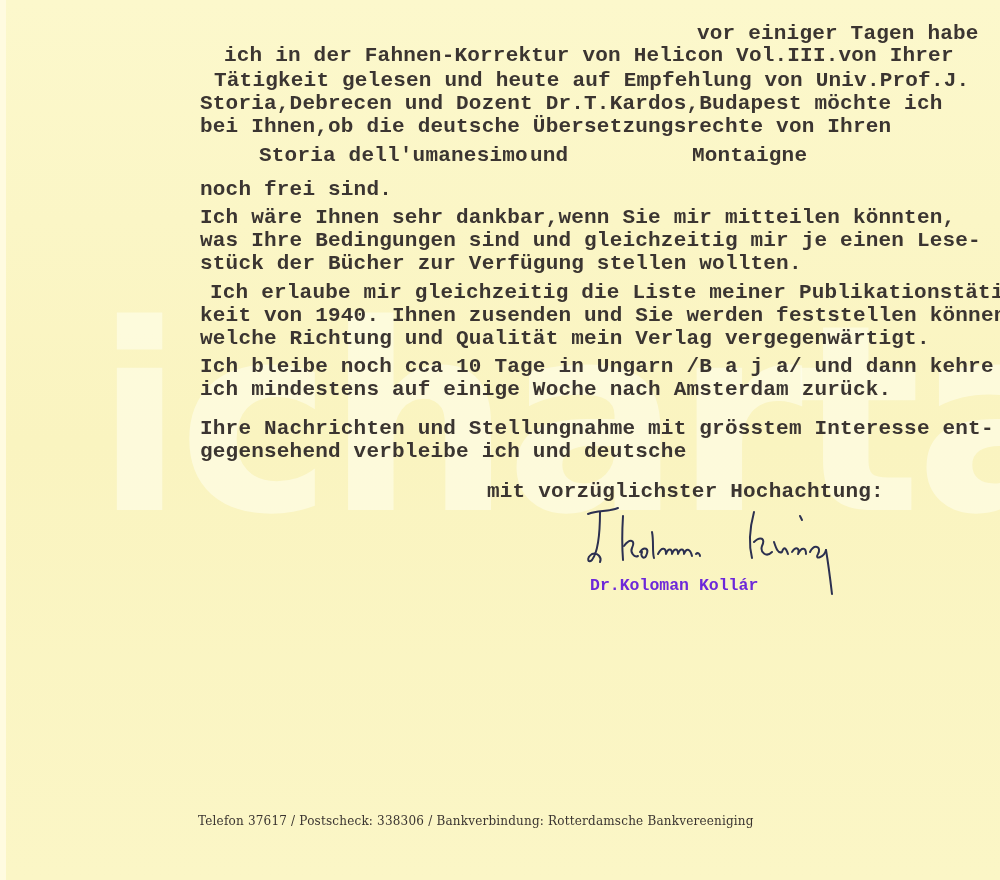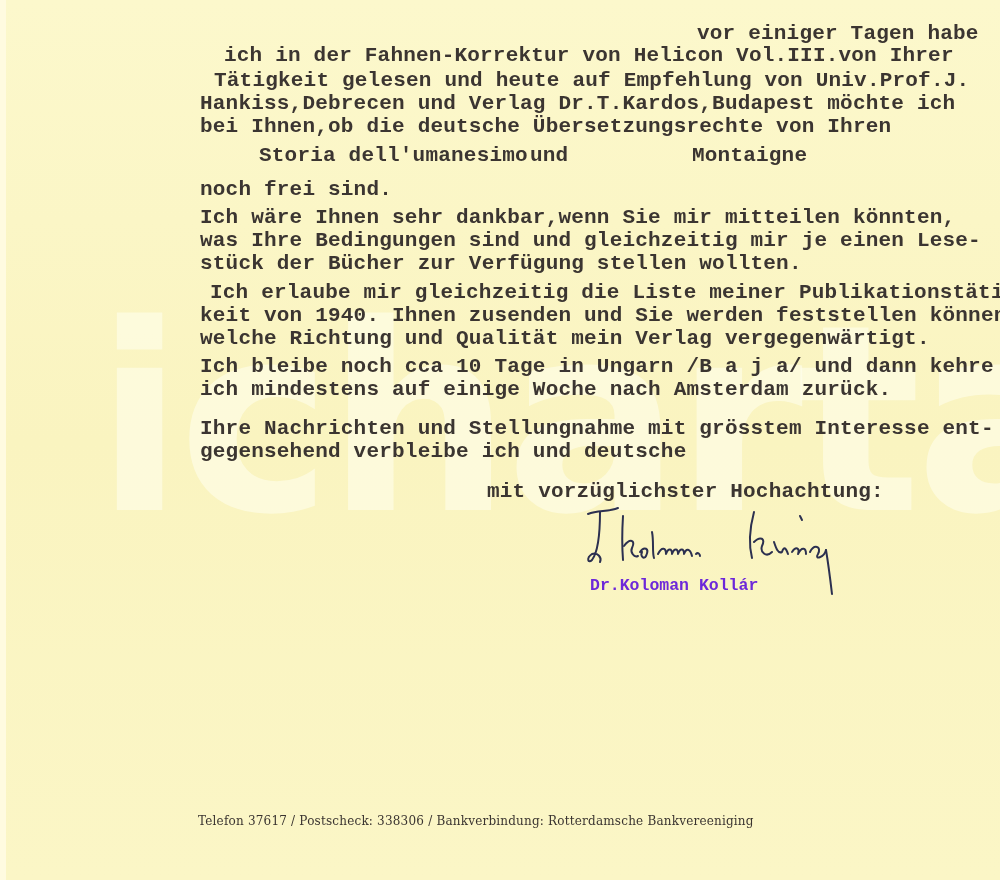--- a/index.html
+++ b/index.html
@@ -80,21 +80,21 @@
 
 <div class="paper"></div>
 <div class="left-edge"></div>
 
 <div class="watermark">icharta</div>
 
 <div class="line" style="left:697px; top:22px;">vor einiger Tagen habe</div>
 
 <div class="line" style="left:200px; top:44px;margin-left:24px;">ich in der Fahnen-Korrektur von Helicon Vol.III.von Ihrer</div>
 <div class="line" style="left:214px; top:69px;">Tätigkeit gelesen und heute auf Empfehlung von Univ.Prof.J.</div>
-<div class="line" style="left:200px; top:92px;">Hankiss,Debrecen und Verlag Dr.T.Kardos,Budapest möchte ich</div>
+<div class="line" style="left:200px; top:92px;">Storia,Debrecen und Dozent Dr.T.Kardos,Budapest möchte ich</div>
 <div class="line" style="left:200px; top:115px;">bei Ihnen,ob die deutsche Übersetzungsrechte von Ihren</div>
 
 <div class="line" style="left:259px; top:144px;">Storia dell'umanesimo</div>
 <div class="line" style="left:530px; top:144px;">und</div>
 <div class="line" style="left:652px; top:144px;padding-left:40px;">Montaigne</div>
 
 <div class="line" style="left:200px; top:178px;">noch frei sind.</div>
 
 <div class="line" style="left:200px; top:206px;">Ich wäre Ihnen sehr dankbar,wenn Sie mir mitteilen könnten,</div>
 <div class="line" style="left:200px; top:229px;">was Ihre Bedingungen sind und gleichzeitig mir je einen Lese-</div>

